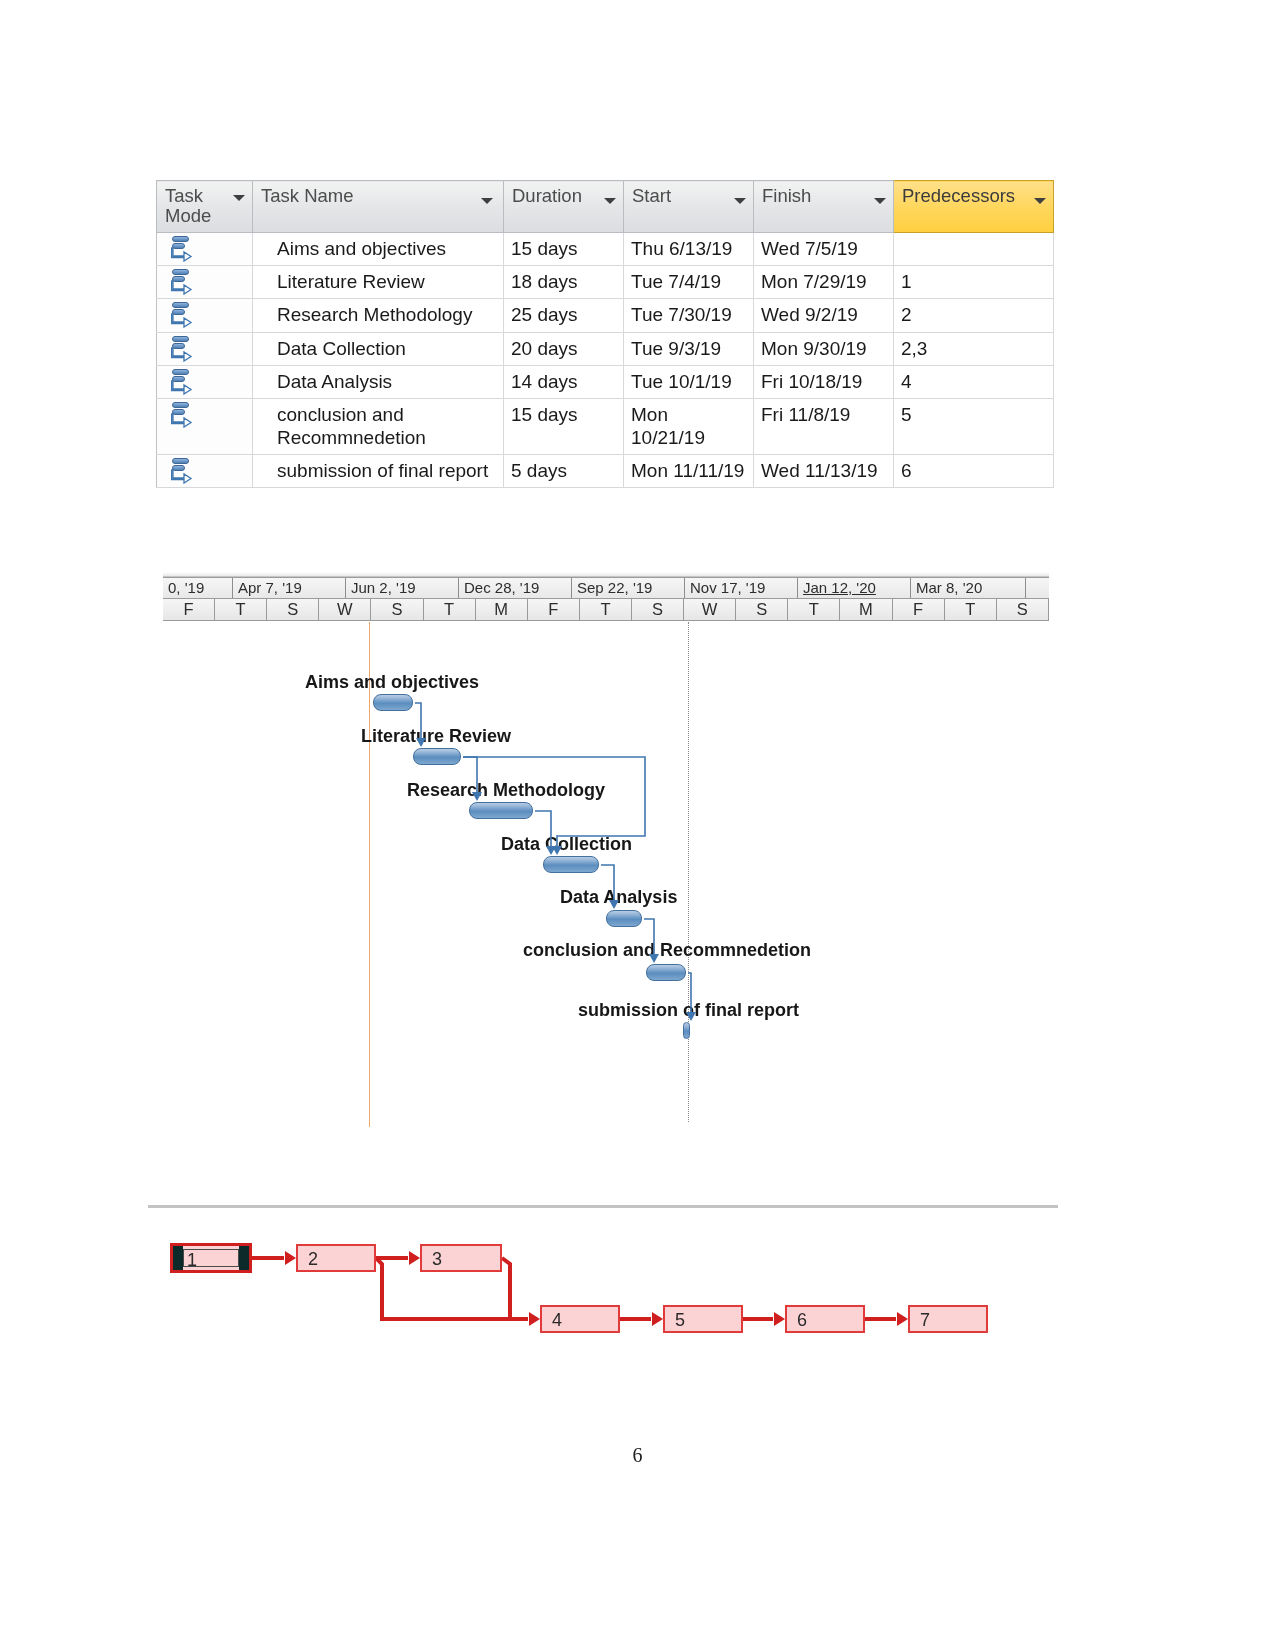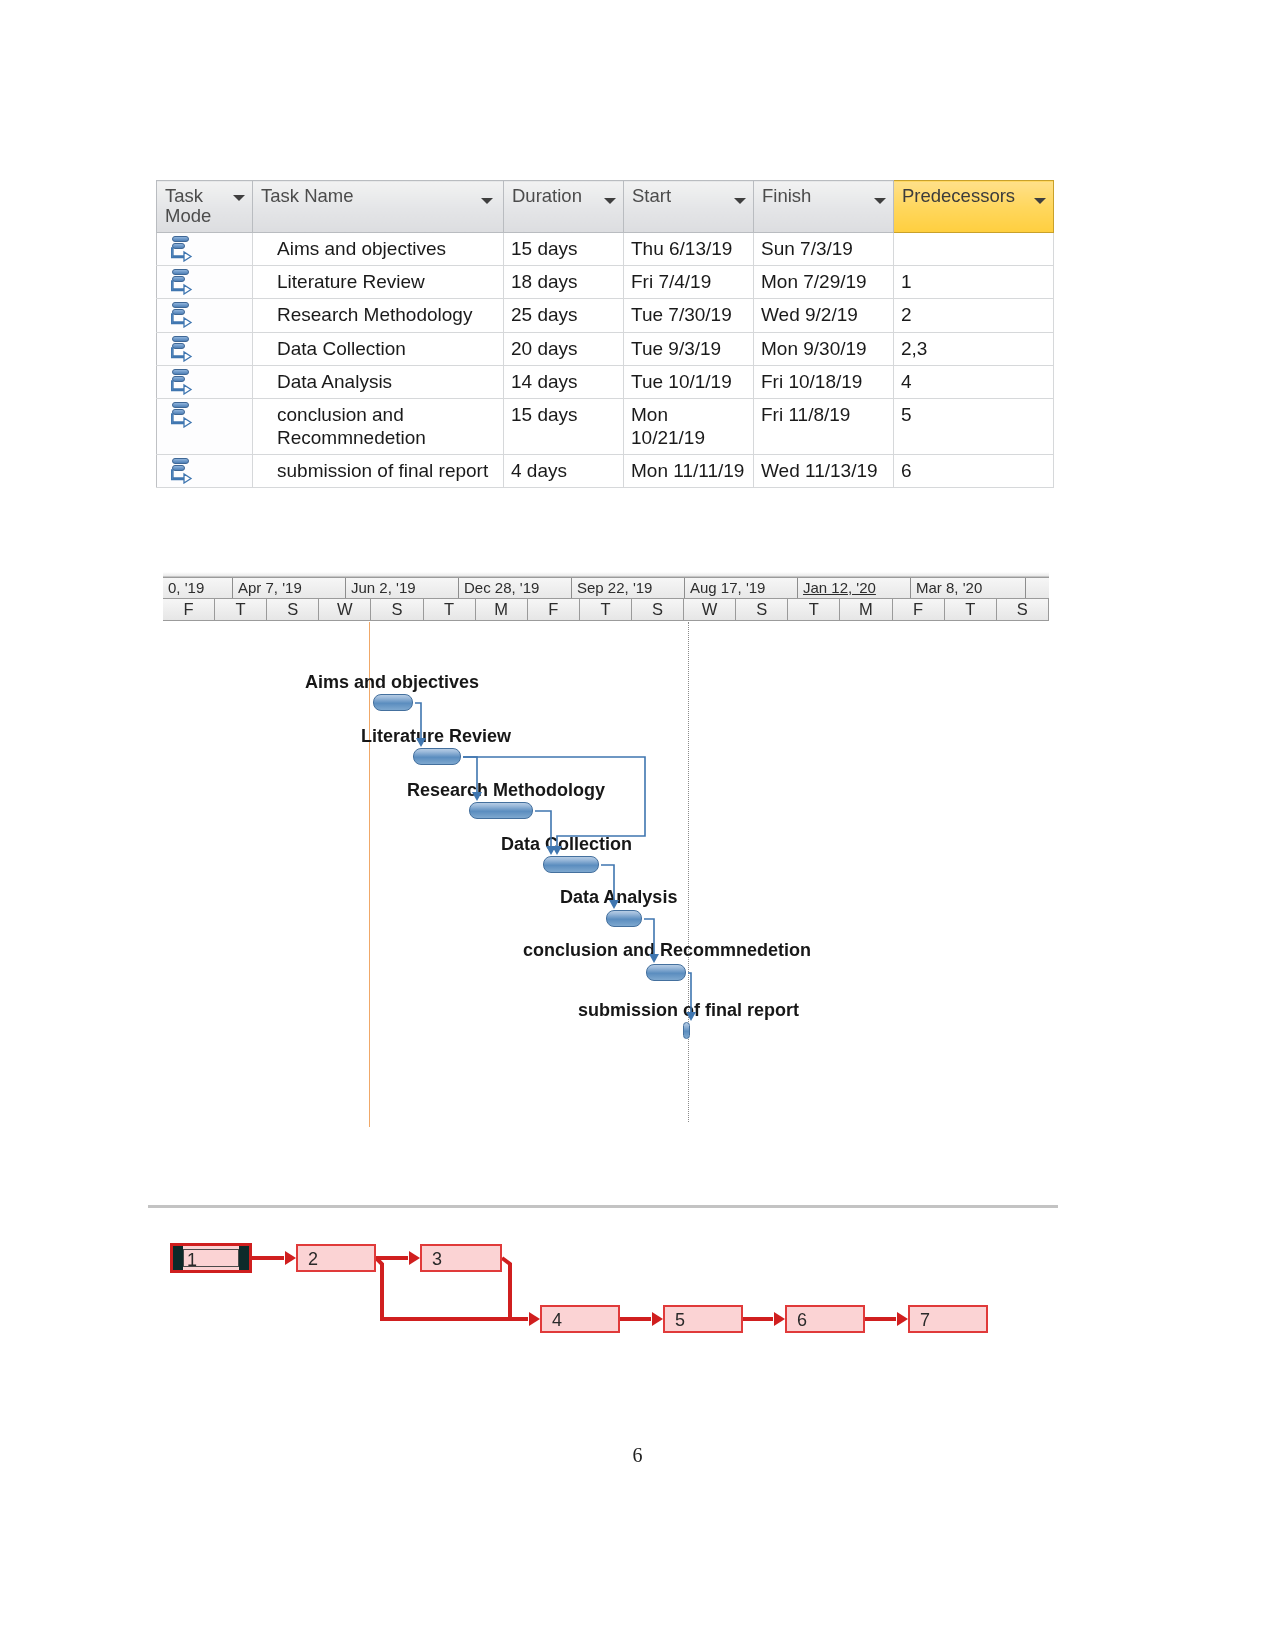--- a/index.html
+++ b/index.html
@@ -270,36 +270,36 @@
               <span class="bar1"></span>
               <span class="bar2"></span>
               <svg width="26" height="15" viewBox="0 0 26 15">
                 <path d="M2,1 L2,9 L13,9 L13,5 L20,9.5 L13,14 L13,10.5 L0.6,10.5 L0.6,1 Z" fill="#ffffff" stroke="#3f76b0" stroke-width="1.3"></path>
               </svg>
             </span>
           </td>
           <td class="name-cell">Aims and objectives</td>
           <td>15 days</td>
           <td>Thu 6/13/19</td>
-          <td>Sun 7/3/19</td>
+          <td>Wed 7/5/19</td>
           <td></td>
         </tr>
         <tr class="r1">
           <td class="mode-cell">
             <span class="mode-icon">
               <span class="bar1"></span>
               <span class="bar2"></span>
               <svg width="26" height="15" viewBox="0 0 26 15">
                 <path d="M2,1 L2,9 L13,9 L13,5 L20,9.5 L13,14 L13,10.5 L0.6,10.5 L0.6,1 Z" fill="#ffffff" stroke="#3f76b0" stroke-width="1.3"></path>
               </svg>
             </span>
           </td>
           <td class="name-cell">Literature Review</td>
           <td>18 days</td>
-          <td>Fri 7/4/19</td>
+          <td>Tue 7/4/19</td>
           <td>Mon 7/29/19</td>
           <td>1</td>
         </tr>
         <tr class="r2">
           <td class="mode-cell">
             <span class="mode-icon">
               <span class="bar1"></span>
               <span class="bar2"></span>
               <svg width="26" height="15" viewBox="0 0 26 15">
                 <path d="M2,1 L2,9 L13,9 L13,5 L20,9.5 L13,14 L13,10.5 L0.6,10.5 L0.6,1 Z" fill="#ffffff" stroke="#3f76b0" stroke-width="1.3"></path>
@@ -364,38 +364,38 @@
           <td class="mode-cell">
             <span class="mode-icon">
               <span class="bar1"></span>
               <span class="bar2"></span>
               <svg width="26" height="15" viewBox="0 0 26 15">
                 <path d="M2,1 L2,9 L13,9 L13,5 L20,9.5 L13,14 L13,10.5 L0.6,10.5 L0.6,1 Z" fill="#ffffff" stroke="#3f76b0" stroke-width="1.3"></path>
               </svg>
             </span>
           </td>
           <td class="name-cell">submission of final report</td>
-          <td>4 days</td>
+          <td>5 days</td>
           <td>Mon 11/11/19</td>
           <td>Wed 11/13/19</td>
           <td>6</td>
         </tr>
       </tbody>
   </table>
 </div>
 
 <div id="gantt">
   <div class="topline"></div>
   <div class="tl-months" id="gantt-months">
       <div class="mcell" style="width: 70px;">0, '19</div>
       <div class="mcell" style="width: 113px;">Apr 7, '19</div>
       <div class="mcell" style="width: 113px;">Jun 2, '19</div>
       <div class="mcell" style="width: 113px;">Dec 28, '19</div>
       <div class="mcell" style="width: 113px;">Sep 22, '19</div>
-      <div class="mcell" style="width: 113px;">Aug 17, '19</div>
+      <div class="mcell" style="width: 113px;">Nov 17, '19</div>
       <div class="mcell" style="width: 113px; text-decoration: underline;">Jan 12, '20</div>
       <div class="mcell" style="width: 115px;">Mar 8, '20</div>
     </div>
   <div class="tl-days" id="gantt-days">
       <div class="dcell" style="width: 52.1176px;">F</div>
       <div class="dcell" style="width: 52.1176px;">T</div>
       <div class="dcell" style="width: 52.1176px;">S</div>
       <div class="dcell" style="width: 52.1176px;">W</div>
       <div class="dcell" style="width: 52.1176px;">S</div>
       <div class="dcell" style="width: 52.1176px;">T</div>

